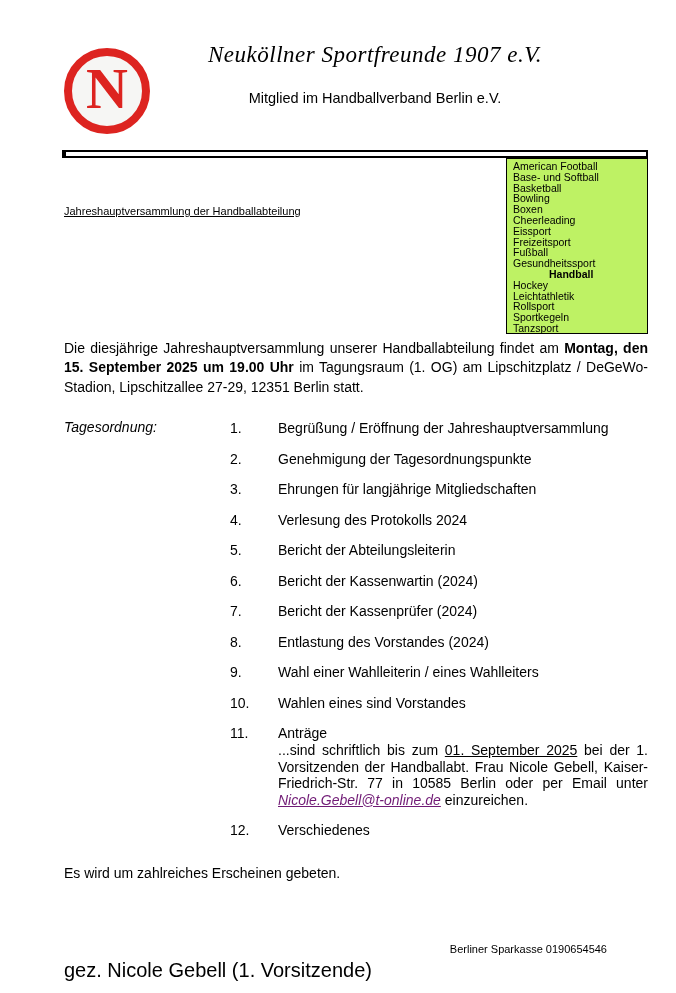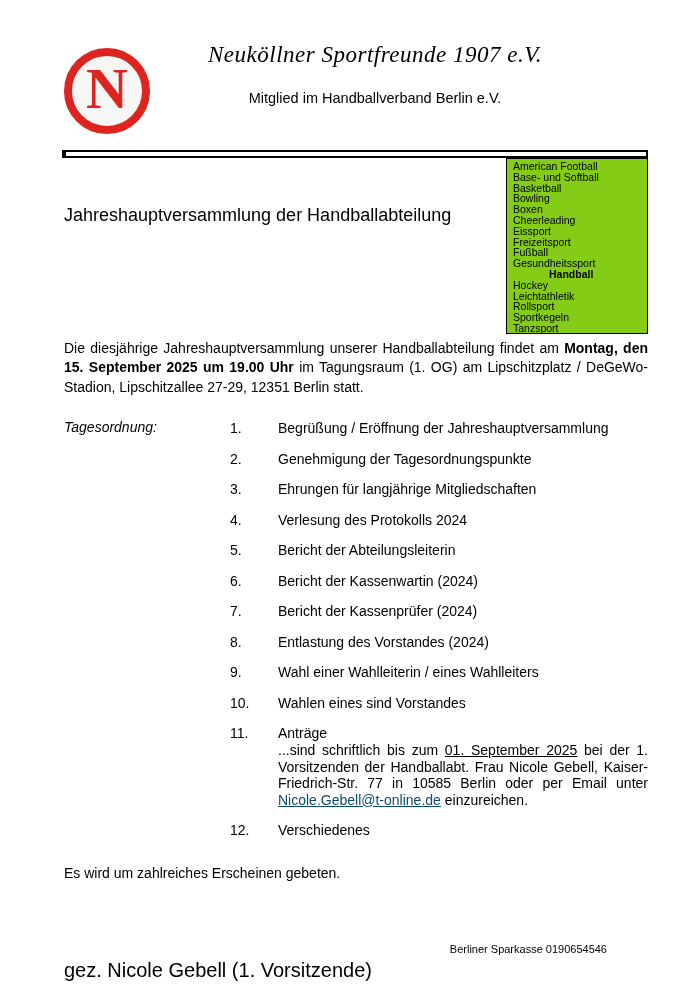--- a/index.html
+++ b/index.html
@@ -36,47 +36,47 @@
     font-size:14.5px;
   }
   .header-rule{
     position:absolute;left:62px;top:150px;width:586px;height:8px;
     box-sizing:border-box;border:2px solid #000;border-left-width:4px;
     background:#fff;
   }
   
   .sports-box{
     position:absolute;left:506px;top:158px;width:142px;height:176px;
-    box-sizing:border-box;border:1px solid #000;background:#84cc16;
+    box-sizing:border-box;border:1px solid #000;background:#bef264;
     padding:2px 2px 0 6px;
     font-size:10.5px;line-height:10.8px;
   }
   .sports-box .bold{font-weight:bold;margin-left:36px;}
   
   .doc-heading{
     position:absolute;left:64px;top:205px;
-    font-size:18px;
+    font-size:11px;text-decoration:underline;
   }
   .intro{
     position:absolute;left:64px;top:339px;width:584px;
     font-size:14px;line-height:19.3px;text-align:justify;
   }
   .agenda-label{
     position:absolute;left:64px;top:419px;
     font-size:14px;font-style:italic;
   }
   .agenda{position:absolute;left:230px;top:419px;width:418px;font-size:14px;}
   .agenda-row{display:flex;margin-bottom:12.5px;line-height:18px;}
   .agenda-num{width:48px;flex:none;}
   .agenda-txt{flex:1;}
   .agenda-details{
     text-align:justify;line-height:16.5px;
   }
   .u{text-decoration:underline;}
-  .email{color:#0c4a6e;text-decoration:underline;cursor:pointer;}
+  .email{color:#701a75;text-decoration:underline;cursor:pointer;font-style:italic;}
   .closing{position:absolute;left:64px;top:865px;font-size:14px;}
   .signature{position:absolute;left:64px;top:959px;font-size:20px;}
   .bank-note{position:absolute;top:943px;right:69px;font-size:11px;}
 </style>
 </head>
 <body>
 
 <div class="page">
 
   <div class="logo-wrap">

